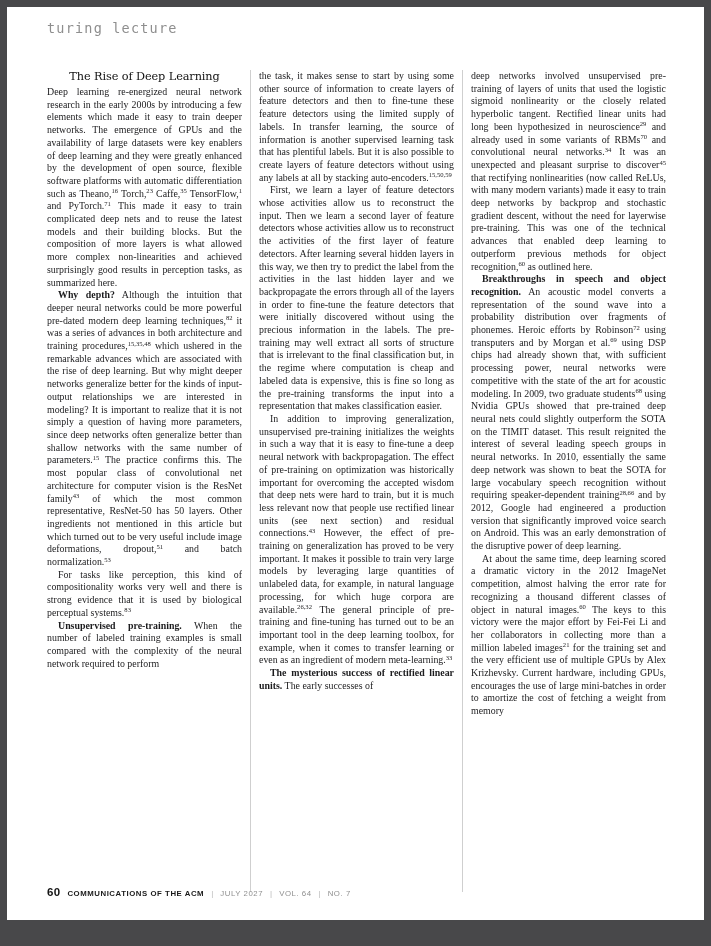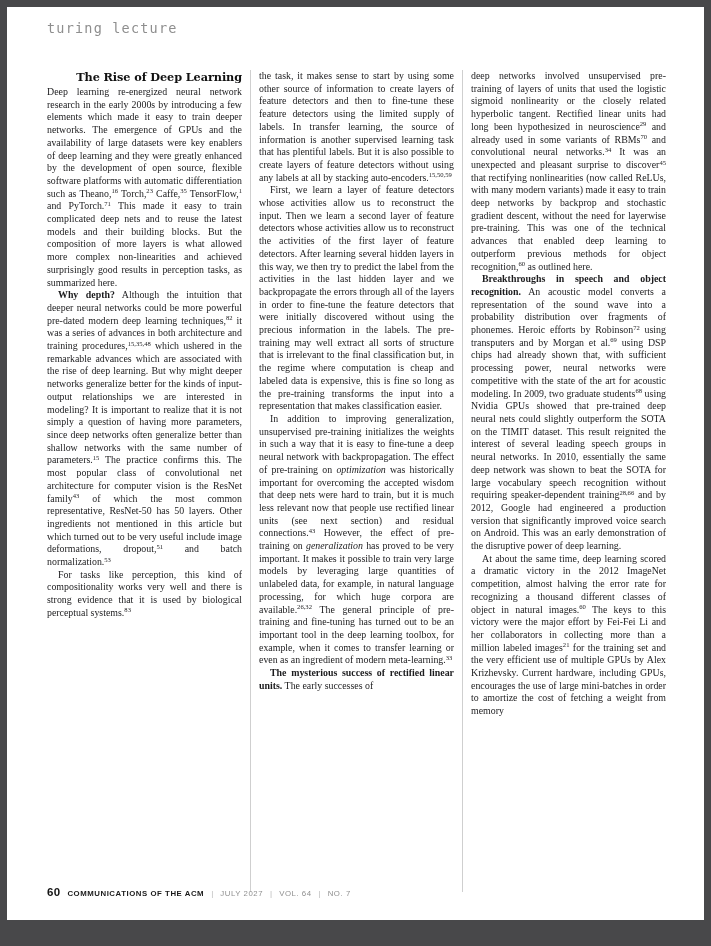--- a/index.html
+++ b/index.html
@@ -46,30 +46,30 @@
   }
   .col + .col{
     border-left:1px solid #cfcfcf;
     margin-left:8px;
     padding-left:8px;
   }
   .col h2{
     font-family:"DejaVu Serif", serif;
     font-size:11.3px;
     line-height:14px;
-    font-weight:bold;
+    font-weight:normal;
     color:#111;
     margin:0 0 2px 0;
-    text-align:right;
+    text-align:center;
     letter-spacing:-0.1px;
   }
   .col p{margin:0;}
   .col p.indent{text-indent:11px;}
   .s-b{font-weight:bold;}
-  .s-i{font-style:italic;}
+  .s-i{}
   .s-hl{
     text-decoration-color:#7fbb41;
     text-decoration-thickness:1.8px;
     text-underline-offset:2px;
   }
   sup.s-sup{
     font-size:6.6px;
     line-height:0;
     vertical-align:baseline;
     position:relative;
@@ -114,20 +114,21 @@
   <div class="page">
 
     <div class="kicker">turing lecture</div>
 
     <div class="cols">
       <div class="col">
           <h2><span>The Rise of Deep Learning</span></h2>
           <p><span>Deep learning re-energized neural network research in the early 2000s by introducing a few elements which made it easy to train deeper networks. The emergence of GPUs and the availability of large datasets were key enablers of deep learning and they were greatly enhanced by the development of open source, flexible software platforms with automatic differentiation such as Theano,</span><sup class="s-sup">16</sup><span> Torch,</span><sup class="s-sup">23</sup><span> Caffe,</span><sup class="s-sup">35</sup><span> TensorFlow,</span><sup class="s-sup">1</sup><span> and PyTorch.</span><sup class="s-sup">71</sup><span> This made it easy to train complicated deep nets and to reuse the latest models and their building blocks. But the composition of more layers is what allowed more complex non-linearities and achieved surprisingly good results in perception tasks, as summarized here.</span></p>
           <p class="indent"><span class="s-b">Why depth?</span><span> Although the intuition that deeper neural networks could be more powerful pre-dated modern deep learning techniques,</span><sup class="s-sup">82</sup><span> it was a series of advances in both architecture and training procedures,</span><sup class="s-sup">15,35,48</sup><span> which ushered in the remarkable advances which are associated with the rise of deep learning. But why might deeper networks generalize better for the kinds of input-output relationships we are interested in modeling? It is important to realize that it is not simply a question of having more parameters, since deep networks often generalize better than shallow networks with the same number of parameters.</span><sup class="s-sup">15</sup><span> The practice confirms this. The most popular class of convolutional net architecture for computer vision is the ResNet family</span><sup class="s-sup">43</sup><span> of which the most common representative, ResNet-50 has 50 layers. Other ingredients not mentioned in this article but which turned out to be very useful include image deformations, dropout,</span><sup class="s-sup">51</sup><span> and batch normalization.</span><sup class="s-sup">53</sup></p>
           <p class="indent"><span>For tasks like perception, this kind of compositionality works very well and there is strong evidence that it is used by biological perceptual systems.</span><sup class="s-sup">83</sup></p>
+          <p class="indent"><span class="s-b">Unsupervised pre-training.</span><span> When the number of labeled training examples is small compared with the complexity of the neural network required to perform</span></p>
         </div>
       <div class="col">
           <p><span>the task, it makes sense to start by using some other source of information to create layers of feature detectors and then to fine-tune these feature detectors using the limited supply of labels. In transfer learning, the source of information is another supervised learning task that has plentiful labels. But it is also possible to create layers of feature detectors without using any labels at all by stacking auto-encoders.</span><sup class="s-sup">15,50,59</sup></p>
           <p class="indent"><span>First, we learn a layer of feature detectors whose activities allow us to reconstruct the input. Then we learn a second layer of feature detectors whose activities allow us to reconstruct the activities of the first layer of feature detectors. After learning several hidden layers in this way, we then try to predict the label from the activities in the last hidden layer and we backpropagate the errors through all of the layers in order to fine-tune the feature detectors that were initially discovered without using the precious information in the labels. The pre-training may well extract all sorts of structure that is irrelevant to the final classification but, in the regime where computation is cheap and labeled data is expensive, this is fine so long as the pre-training transforms the input into a representation that makes classification easier.</span></p>
           <p class="indent"><span>In addition to improving generalization, unsupervised pre-training initializes the weights in such a way that it is easy to fine-tune a deep neural network with backpropagation. The effect of pre-training on </span><span class="s-i">optimization</span><span> was historically important for overcoming the accepted wisdom that deep nets were hard to train, but it is much less relevant now that people use rectified linear units (see next section) and residual connections.</span><sup class="s-sup">43</sup><span> However, the effect of pre-training on </span><span class="s-i">generalization</span><span> has proved to be very important. It makes it </span><span class="s-hl">possible to train very large models by leveraging large quantities of unlabeled data</span><span>, for example, in natural language processing, for which huge corpora are available.</span><sup class="s-sup">26,32</sup><span> The general principle of pre-training and fine-tuning has turned out to be an important tool in the deep learning toolbox, for example, when it comes to transfer learning or even as an ingredient of modern meta-learning.</span><sup class="s-sup">33</sup></p>
           <p class="indent"><span class="s-b">The mysterious success of rectified linear units.</span><span> The early successes of</span></p>
         </div>
       <div class="col">
           <p><span>deep networks involved unsupervised pre-training of layers of units that used the logistic sigmoid nonlinearity or the closely related hyperbolic tangent. Rectified linear units had long been hypothesized in neuroscience</span><sup class="s-sup">29</sup><span> and already used in some variants of RBMs</span><sup class="s-sup">70</sup><span> and convolutional neural networks.</span><sup class="s-sup">34</sup><span> It was an unexpected and pleasant surprise to discover</span><sup class="s-sup">45</sup><span> that rectifying nonlinearities (now called ReLUs, with many modern variants) made it easy to train deep networks by backprop and stochastic gradient descent, without the need for layerwise pre-training. This was one of the technical advances that enabled deep learning to outperform previous methods for object recognition,</span><sup class="s-sup">60</sup><span> as outlined here.</span></p>
           <p class="indent"><span class="s-b">Breakthroughs in speech and object recognition.</span><span> An acoustic model converts a representation of the sound wave into a probability distribution over fragments of phonemes. Heroic efforts by Robinson</span><sup class="s-sup">72</sup><span> using transputers and by Morgan et al.</span><sup class="s-sup">69</sup><span> using DSP chips had already shown that, with sufficient processing power, neural networks were competitive with the state of the art for acoustic modeling. In 2009, two graduate students</span><sup class="s-sup">68</sup><span> using Nvidia GPUs showed that pre-trained deep neural nets could slightly outperform the SOTA on the TIMIT dataset. This result reignited the interest of several leading speech groups in neural networks. In 2010, essentially the same deep network was shown to beat the SOTA for large vocabulary speech recognition without requiring speaker-dependent training</span><sup class="s-sup">28,66</sup><span> and by 2012, Google had engineered a production version that significantly improved voice search on Android. This was an early demonstration of the disruptive power of deep learning.</span></p>

